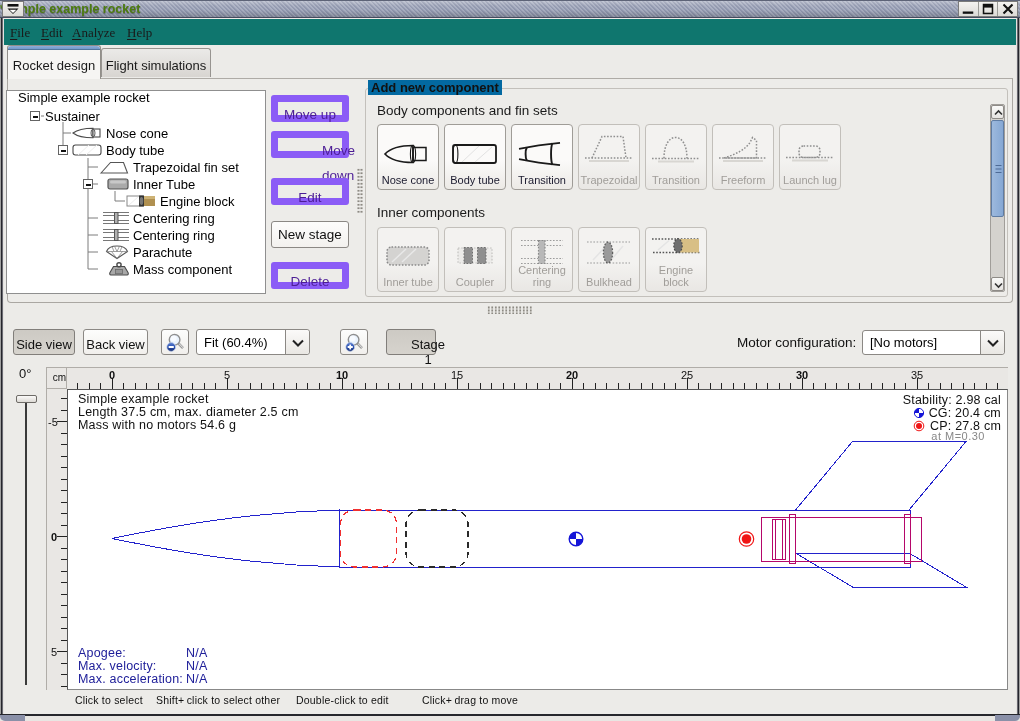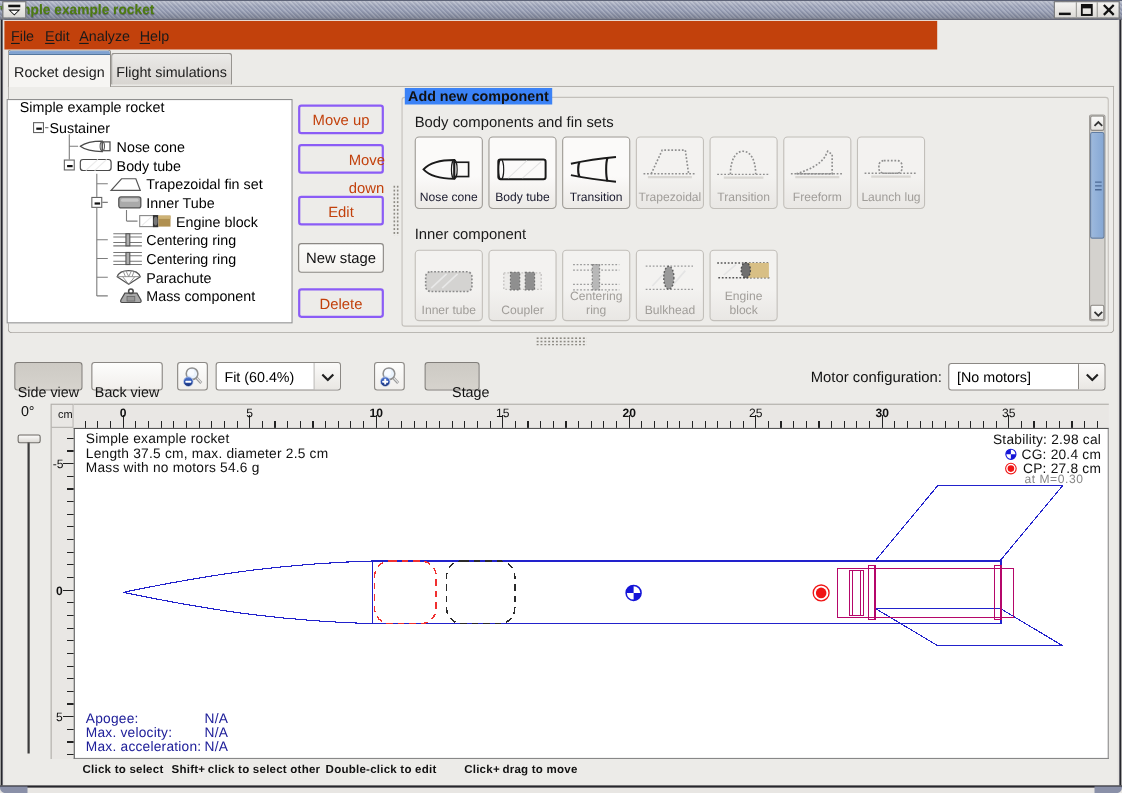--- a/index.html
+++ b/index.html
@@ -22,45 +22,45 @@
   background:linear-gradient(180deg,rgba(255,255,255,.3),rgba(255,255,255,.05) 30%,rgba(255,255,255,0) 55%,rgba(0,0,0,.18)); }
 #title-text { left:0; top:2px; width:984px; color:#4d7c0f; font-size:12.5px; font-weight:bold; text-shadow:0 1px 1px rgba(0,0,0,.35); z-index:3; }
 #menu-icon { left:2px; top:1px; width:22px; height:16px; background:linear-gradient(180deg,#f4f3f1,#dcdad6); border:1px solid #7a7a7a; z-index:3; }
 #menu-icon svg { display:block; margin:2px auto 0; }
 #win-btns { right:2px; top:1px; width:60px; height:16px; background:linear-gradient(180deg,#f4f3f1,#dcdad6); border:1px solid #7a7a7a; z-index:3; display:flex; }
 #win-btns div { flex:1; position:relative; border-left:1px solid #9a9a96; }
 #win-btns div:first-child { border-left:none; }
 #win-btns svg { position:absolute; left:50%; top:50%; transform:translate(-50%,-50%); }
 
 
-#menubar { left:4px; top:19px; width:848px; height:26px; background:#c2410c; font-size:13px; color:#1a1a1a; }
+#menubar { left:4px; top:19px; width:1012px; height:26px; background:#0f766e; font-size:13px; color:#1a1a1a;font-family:Liberation Serif, serif; }
 #menubar span.item { position:absolute; top:6px; }
 u { text-decoration:underline; text-underline-offset:2px; }
 
 
 #tab-active { left:7px; top:45px; width:94px; height:34px; background:#f6f5f3; border:1px solid #918e89; border-bottom:none; border-radius:3px 3px 0 0; z-index:2; }
 #tab-active .blue { position:absolute; left:0px; top:0px; right:0px; height:4px; background:linear-gradient(180deg,#8fadd8,#7299cb); border-radius:3px 3px 0 0; border-bottom:1px solid #54779f;}
 #tab-active .lbl { position:absolute; left:0; right:0; top:12px; text-align:center; font-size:13px; color:#1a1a1a; }
 #tab-inactive { left:101px; top:48px; width:110px; height:29px; background:linear-gradient(180deg,#ebeae8,#d8d5d1); border:1px solid #979490; border-bottom:none; border-radius:3px 3px 0 0; z-index:1; }
 #tab-inactive .lbl { position:absolute; left:0; right:0; top:9px; text-align:center; font-size:13px; color:#1a1a1a; }
 
 
 #tabpage { left:7px; top:78px; width:1006px; height:225px; background:#EDECE9; border:1px solid #aaa7a2; border-top:1px solid #aeaba6; border-radius:0 0 4px 4px; z-index:0; }
 
 
 #tree { left:6px; top:90px; width:260px; height:204px; background:#fff; border:1px solid #8f8f8f; font-size:13px; color:#000; z-index:3;}
 .trow { position:absolute; left:0; height:17px; line-height:17px; white-space:nowrap; }
 
 
-.mbtn { position:absolute; left:271px; width:78px; height:27px; border:2px solid #8b5cf6; border-radius:3px; background:#EDECE9; color:#c2410c; font-size:13.5px; text-align:center; line-height:25px; z-index:3;}
+.mbtn { position:absolute; left:271px; width:78px; height:27px; border:7px solid #8b5cf6; border-radius:3px; background:#EDECE9; color:#4c1d95; font-size:13.5px; text-align:center; line-height:25px; z-index:3;}
 #btn-newstage { border:1px solid #8b8884; background:linear-gradient(180deg,#fdfdfc,#f3f1ee); color:#111; }
 
 
 #fieldset { left:365px; top:88px; width:643px; height:209px; border:1px solid #c3c0bb; border-radius:3px; z-index:1;}
-#fs-label2 { left:368px; top:80px; font-size:13px; font-weight:bold; color:#111; background:#3b82f6; padding:0 3px; z-index:2;}
+#fs-label2 { left:368px; top:80px; font-size:13px; font-weight:bold; color:#111; background:#0369a1; padding:0 3px; z-index:2;}
 .seclabel { position:absolute; font-size:13.5px; color:#1a1a1a; z-index:2; }
 
 
 .cbtn { position:absolute; width:62px; border:1px solid #9f9c97; border-radius:4px; background:linear-gradient(180deg,#fbfaf9 55%,#eceae6); z-index:2; }
 .cbtn.dis { border-color:#c2bfba; background:linear-gradient(180deg,#f3f2f0 55%,#e9e7e4); }
 .cbtn .clabel { position:absolute; left:0; right:0; bottom:3px; text-align:center; font-size:11px; color:#1a1a2e; line-height:12px;}
 .cbtn.dis .clabel { color:#a09d99; }
 .cbtn svg { position:absolute; left:50%; transform:translateX(-50%); top:8px; }
 .cbtn.two svg { top:4px; }
 
@@ -69,40 +69,40 @@
 .sbtn { position:absolute; left:0; width:13px; height:14px; background:linear-gradient(180deg,#fafaf9,#e6e4e1); border:1px solid #8e8b87; border-radius:2px;}
 #sthumb { position:absolute; left:0px; top:15px; width:13px; height:97px; background:linear-gradient(90deg,#9db9dd,#86a8d4); border:1px solid #5f7ca3; border-radius:2px; }
 
 
 .dots-h { background-image:radial-gradient(circle, #8d8a83 1px, transparent 1.2px); background-size:3.5px 3px; }
 .dots-v { background-image:radial-gradient(circle, #8d8a83 1px, transparent 1.2px); background-size:3px 3.5px; }
 
 
 .tbtn { position:absolute; top:329px; height:26px; border:1px solid #8b8884; border-radius:3px; background:linear-gradient(180deg,#fdfdfc,#f1efec); font-size:13px; color:#111; text-align:center; }
 .tbtn.pressed { background:linear-gradient(180deg,#cdcac4,#d6d3cd); border-color:#817e7a; }
-.tbtn span { display:inline-block; margin-top:19px; }
+.tbtn span { display:inline-block; margin-top:7px; }
 
 #combo-fit { left:196px; top:329px; width:114px; height:26px; border:1px solid #8b8884; border-radius:3px; background:#fff; }
 #combo-fit .txt { position:absolute; left:7px; top:5px; font-size:13px; }
 .combo-arrow { position:absolute; right:0; top:0; bottom:0; width:24px; background:linear-gradient(180deg,#fbfaf9,#e9e7e3); border-left:1px solid #8b8884; border-radius:0 3px 3px 0; }
 #combo-motor { left:862px; top:330px; width:143px; height:25px; border:1px solid #8b8884; border-radius:3px; background:#fff; }
 #combo-motor .txt { position:absolute; left:7px; top:4px; font-size:13px; }
 #lbl-motor { left:737px; top:335px; font-size:13.5px; color:#111; }
 
 
 #rot-label { left:19px; top:366px; font-size:13px; color:#111; }
 #rot-track { left:25px; top:399px; width:2px; height:286px; background:#3a3a3a; }
 #rot-handle { left:16px; top:395px; width:21px; height:8px; background:linear-gradient(180deg,#fbfaf9,#dddad5); border:1px solid #6e6b67; border-radius:2px; }
 #ruler-corner { left:46px; top:367px; width:21px; height:22px; background:#e9e7e4; border:1px solid #b0ada8; font-size:10px; text-align:right; line-height:20px; color:#111;}
 #hruler { left:67px; top:367px; width:941px; height:22px; background:#e9e7e4; border-top:1px solid #b0ada8; }
 #vruler { left:46px; top:389px; width:21px; height:301px; background:#e9e7e4; border-left:1px solid #b0ada8; }
 #canvas { left:67px; top:389px; width:941px; height:301px; background:#fff; border:1px solid #888; border-left:1px solid #555; border-top:1px solid #555;}
 
 
-#statusbar { left:0px; top:694px; width:856px; height:14px; font-size:10.5px; font-weight:bold; color:#111; white-space:nowrap; letter-spacing:0.2px;padding-left:24px; }
+#statusbar { left:0px; top:694px; width:856px; height:14px; font-size:10.5px; font-weight:normal; color:#111; white-space:nowrap; letter-spacing:0.2px;padding-left:24px; }
 </style>
 </head>
 <body>
 
 <div class="abs" id="titlebar"></div>
 <div class="abs" id="title-text">*Simple example rocket</div>
 <div class="abs" id="menu-icon">
     <svg width="12" height="11" viewBox="0 0 12 11">
       <rect x="0.5" y="0" width="11" height="2.6" fill="#111"></rect>
       <path d="M0.5 4.6 H11.5 L6 10 Z" fill="#111"></path>
@@ -233,21 +233,21 @@
 <div class="mbtn" style="top:131px;padding-left:44px;">Move down</div>
 <div class="mbtn" style="top:178px;">Edit</div>
 <div class="mbtn" id="btn-newstage" style="top:221px;">New stage</div>
 <div class="mbtn" style="top:262px;">Delete</div>
 
 <div class="abs dots-v" style="left:357px; top:168px; width:6px; height:46px;"></div>
 
 <div class="abs" id="fieldset"></div>
 <div class="abs" id="fs-label2">Add new component</div>
 <div class="seclabel" style="left:377px; top:103px;">Body components and fin sets</div>
-<div class="seclabel" style="left:377px; top:205px;">Inner component</div>
+<div class="seclabel" style="left:377px; top:205px;">Inner components</div>
 <div class="cbtn" style="left:377px; top:124px; height:66px;">
     <svg width="52" height="42" viewBox="0 0 52 42">
       <path d="M3 21 C9 14.5 20 12.5 31 12.5 L31 29.5 C20 29.5 9 27.5 3 21 Z" fill="none" stroke="#1a1a1a" stroke-width="1.7"></path>
       <rect x="31" y="14.5" width="13" height="13" fill="none" stroke="#1a1a1a" stroke-width="1.5"></rect>
       <ellipse cx="31" cy="21" rx="2.6" ry="8.5" fill="none" stroke="#1a1a1a" stroke-width="1.1"></ellipse>
     </svg>
     <div class="clabel">Nose cone</div>
   </div>
 <div class="cbtn" style="left:444px; top:124px; height:66px;">
     <svg width="52" height="42" viewBox="0 0 52 42">

